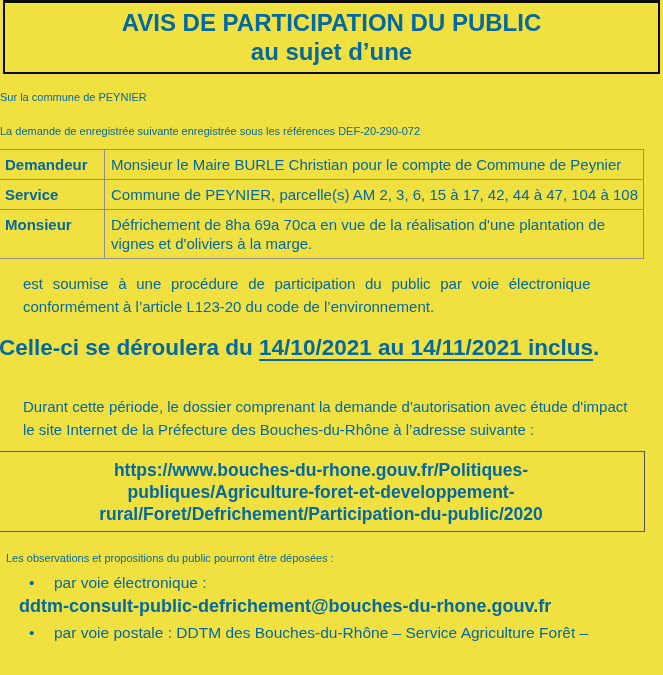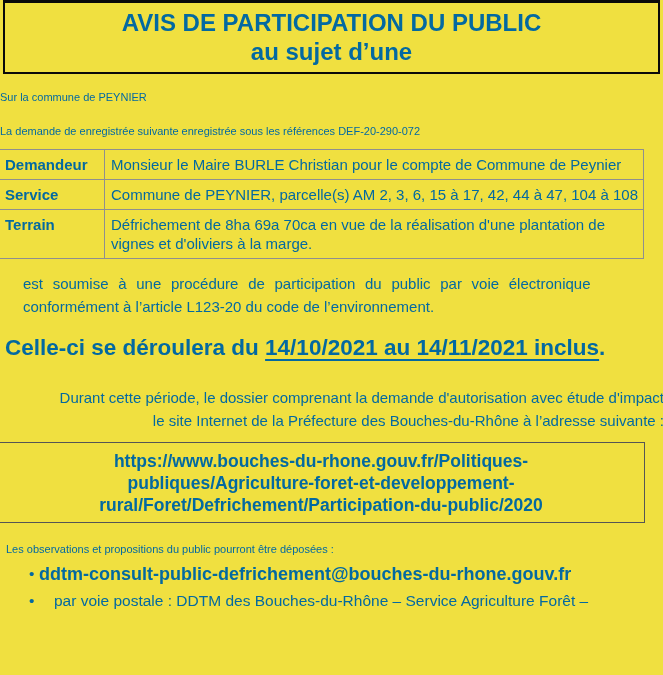--- a/index.html
+++ b/index.html
@@ -49,24 +49,23 @@
   
   .para{ margin-top:13px; }
   .line{ white-space:nowrap; font-size:15px; line-height:23px;padding-left:24px; }
   .line-spread{ word-spacing:5.5px; }
   .period{
     margin-top:15px;
     font-weight:bold;
     font-size:22.5px;
     line-height:30px;
     white-space:nowrap;
-    padding-left:6px;
   }
   .u{ text-decoration:underline; text-decoration-thickness:2px; text-underline-offset:4px; }
-  .avail{ margin-top:23px;text-align:right; }
+  .avail{ margin-top:32px; }
   
   .url-box{
     margin-top:10px;
     margin-left:-1px;
     width:646px;
     border-top:1px solid #555;
     border-bottom:1px solid #555;
     border-right:1px solid #555;
     text-align:center;
     font-weight:bold;
@@ -81,21 +80,21 @@
     padding-left:55px;
     position:relative;
     font-size:15.5px;
     line-height:23px;
     white-space:nowrap;
   }
   .bullet-row .bullet{
     position:absolute; left:30px; top:0;
   }
   .email-line{
-    padding-left:40px;
+    padding-left:20px;
     font-weight:bold;
     font-size:18px;
     line-height:24px;
     white-space:nowrap;
   }
 </style>
 </head>
 <body>
 
 <div class="page">
@@ -119,21 +118,21 @@
               <div>Monsieur le Maire BURLE Christian pour le compte de Commune de Peynier</div>
             </td>
       </tr>
       <tr>
         <td class="lbl">Service</td>
         <td class="val">
               <div>Commune de PEYNIER, parcelle(s) AM 2, 3, 6, 15 à 17, 42, 44 à 47, 104 à 108</div>
             </td>
       </tr>
       <tr>
-        <td class="lbl">Terrain</td>
+        <td class="lbl">Monsieur</td>
         <td class="val">
           <div>Défrichement de 8ha 69a 70ca en vue de la réalisation d'une plantation de</div>
           <div>vignes et d'oliviers à la marge.</div>
         </td>
       </tr>
     </tbody>
       </table>
 
     <div class="para">
       <div class="line line-spread"><span>est soumise à une procédure </span><span class="b">de participation du public par voie électronique</span></div>
@@ -149,21 +148,21 @@
 
     <div class="url-box">
       <div>https://www.bouches-du-rhone.gouv.fr/Politiques-</div>
       <div>publiques/Agriculture-foret-et-developpement-</div>
       <div>rural/Foret/Defrichement/Participation-du-public/2020</div>
     </div>
 
     <div class="obs-intro t15">Les observations et propositions du public pourront être déposées :</div>
 
     <div class="bullet-row">
-      <span class="bullet">•</span>
+      <span class="bullet">•</span><span>par voie électronique :</span>
     </div>
     <div class="email-line">ddtm-consult-public-defrichement@bouches-du-rhone.gouv.fr</div>
     <div class="bullet-row">
       <span class="bullet">•</span><span>par voie postale : DDTM des Bouches-du-Rhône – Service Agriculture Forêt –</span>
     </div>
 
   </div>
 </div>
 
 </body></html>

